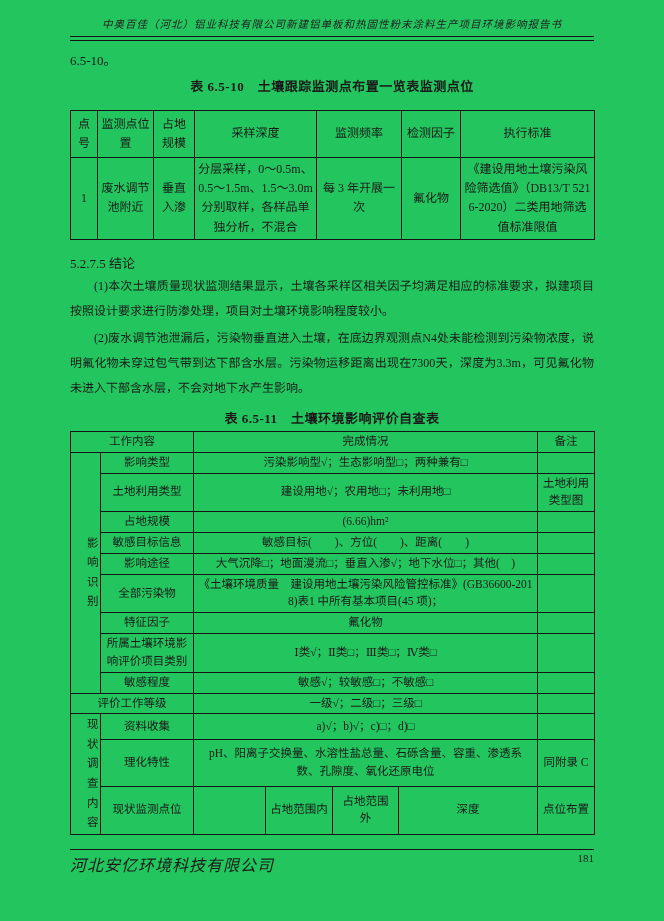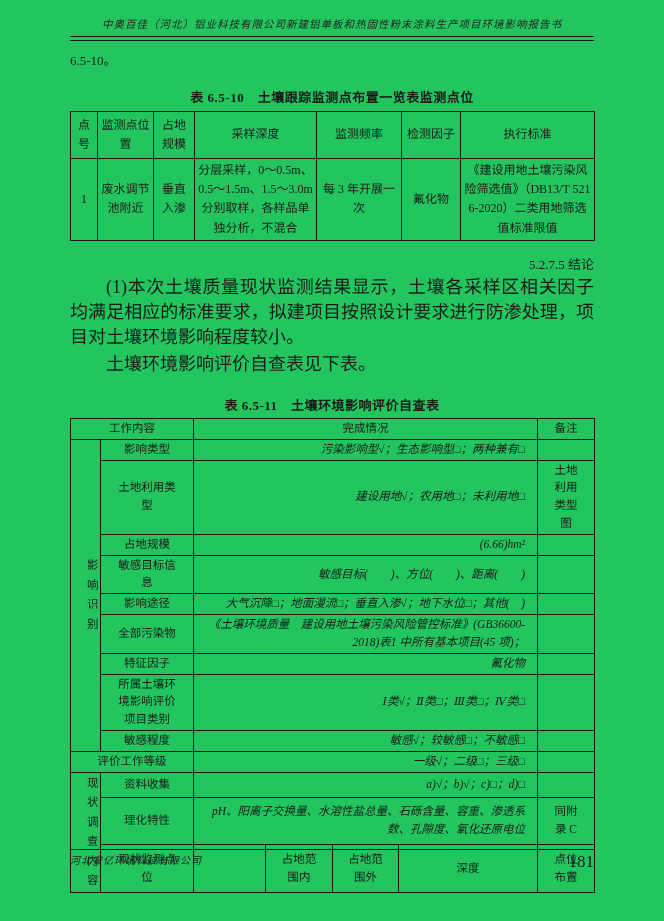--- a/index.html
+++ b/index.html
@@ -9,46 +9,46 @@
     font-family:"Liberation Serif","DejaVu Serif",serif;color:#1a1a1a;
   }
   
   .doc-header-text{
     text-align:center;font-size:10.5px;font-style:italic;letter-spacing:1px;
     color:#222;white-space:nowrap;
   }
   .double-rule{margin-top:5px;height:3px;border-top:1.6px solid #151515;border-bottom:1.6px solid #151515;}
   
   .lead{margin:9px 0 0 0;font-size:13px;}
-  .tbl-title{text-align:center;font-weight:bold;font-size:13px;margin-top:18px;letter-spacing:.5px;}
-  .sec-heading{margin-top:13px;font-size:13px;text-align:right;}
-  .para{margin:2px 0 0 0;font-size:18px;line-height:25px;text-align:justify;text-indent:2em;}
+  .tbl-title{text-align:center;font-weight:bold;font-size:13px;margin-top:7px;letter-spacing:.5px;}
+  .sec-heading{margin-top:13px;font-size:13px;}
+  .para{margin:2px 0 0 0;font-size:12px;line-height:25px;text-align:justify;text-indent:2em;}
   
   table{border-collapse:collapse;table-layout:fixed;width:524px;}
-  .t1{margin-top:5px;border:1.5px solid #151515;}
+  .t1{margin-top:15px;border:1.5px solid #151515;}
   .t1 th,.t1 td{
     border:1px solid #151515;font-size:12px;font-weight:normal;text-align:center;
     vertical-align:middle;padding:2px 3px;line-height:1.6;word-break:break-all;
   }
   .t1 .hrow th{height:42px;}
   .t1 .drow td{height:66px;}
   .t2{margin-top:4px;border:1.5px solid #151515;}
   .t2 td{
     border:1px solid #151515;font-size:11.5px;text-align:center;vertical-align:middle;
-    padding:1px 12px;line-height:1.55;word-break:break-all;
+    padding:1px 4px;line-height:1.55;word-break:break-all;
   }
-  .t2 td.status{text-align:right;font-style:italic;}
+  .t2 td.status{text-align:center;}
   .t2 td.vlabel{padding:1px 16px;line-height:1.7;text-align:right;}
   .t2 .hdr td{height:18px;}
   
   .doc-footer{position:absolute;left:70px;right:70px;top:849px;}
   .footer-rule{border-top:1.5px solid #151515;}
   .footer-row{display:flex;justify-content:space-between;margin-top:2px;}
-  .footer-company{font-size:10px;font-style:italic;letter-spacing:1px;}
-  .footer-page{font-size:17px;}
+  .footer-company{font-size:16px;font-style:italic;letter-spacing:1px;}
+  .footer-page{font-size:11px;}
 </style>
 </head>
 <body>
 
 <div class="page">
 
   <div class="doc-header-text">中奥百佳（河北）铝业科技有限公司新建铝单板和热固性粉末涂料生产项目环境影响报告书</div>
   <div class="double-rule"></div>
 
   <p class="lead">6.5-10。</p>
@@ -81,21 +81,21 @@
         <td>分层采样，0～0.5m、0.5～1.5m、1.5～3.0m 分别取样，各样品单独分析，不混合</td>
         <td>每 3 年开展一次</td>
         <td>氟化物</td>
         <td>《建设用地土壤污染风险筛选值》（DB13/T 5216-2020）二类用地筛选值标准限值</td>
       </tr>
     </tbody>
   </table>
 
   <div class="sec-heading">5.2.7.5 结论</div>
   <p class="para">(1)本次土壤质量现状监测结果显示，土壤各采样区相关因子均满足相应的标准要求，拟建项目按照设计要求进行防渗处理，项目对土壤环境影响程度较小。</p>
-  <p class="para">土壤环境影响评价自查表见下表。</p>
+  <p class="para">(2)废水调节池泄漏后，污染物垂直进入土壤，在底边界观测点N4处未能检测到污染物浓度，说明氟化物未穿过包气带到达下部含水层。污染物运移距离出现在7300天，深度为3.3m，可见氟化物未进入下部含水层，不会对地下水产生影响。</p>
 
   <div class="tbl-title">表 6.5-11　土壤环境影响评价自查表</div>
   <table class="t2">
     <colgroup>
       <col style="width:30px">
         <col style="width:93px">
         <col style="width:72px">
       <col style="width:67px">
         <col style="width:66px">
         <col style="width:139px">

